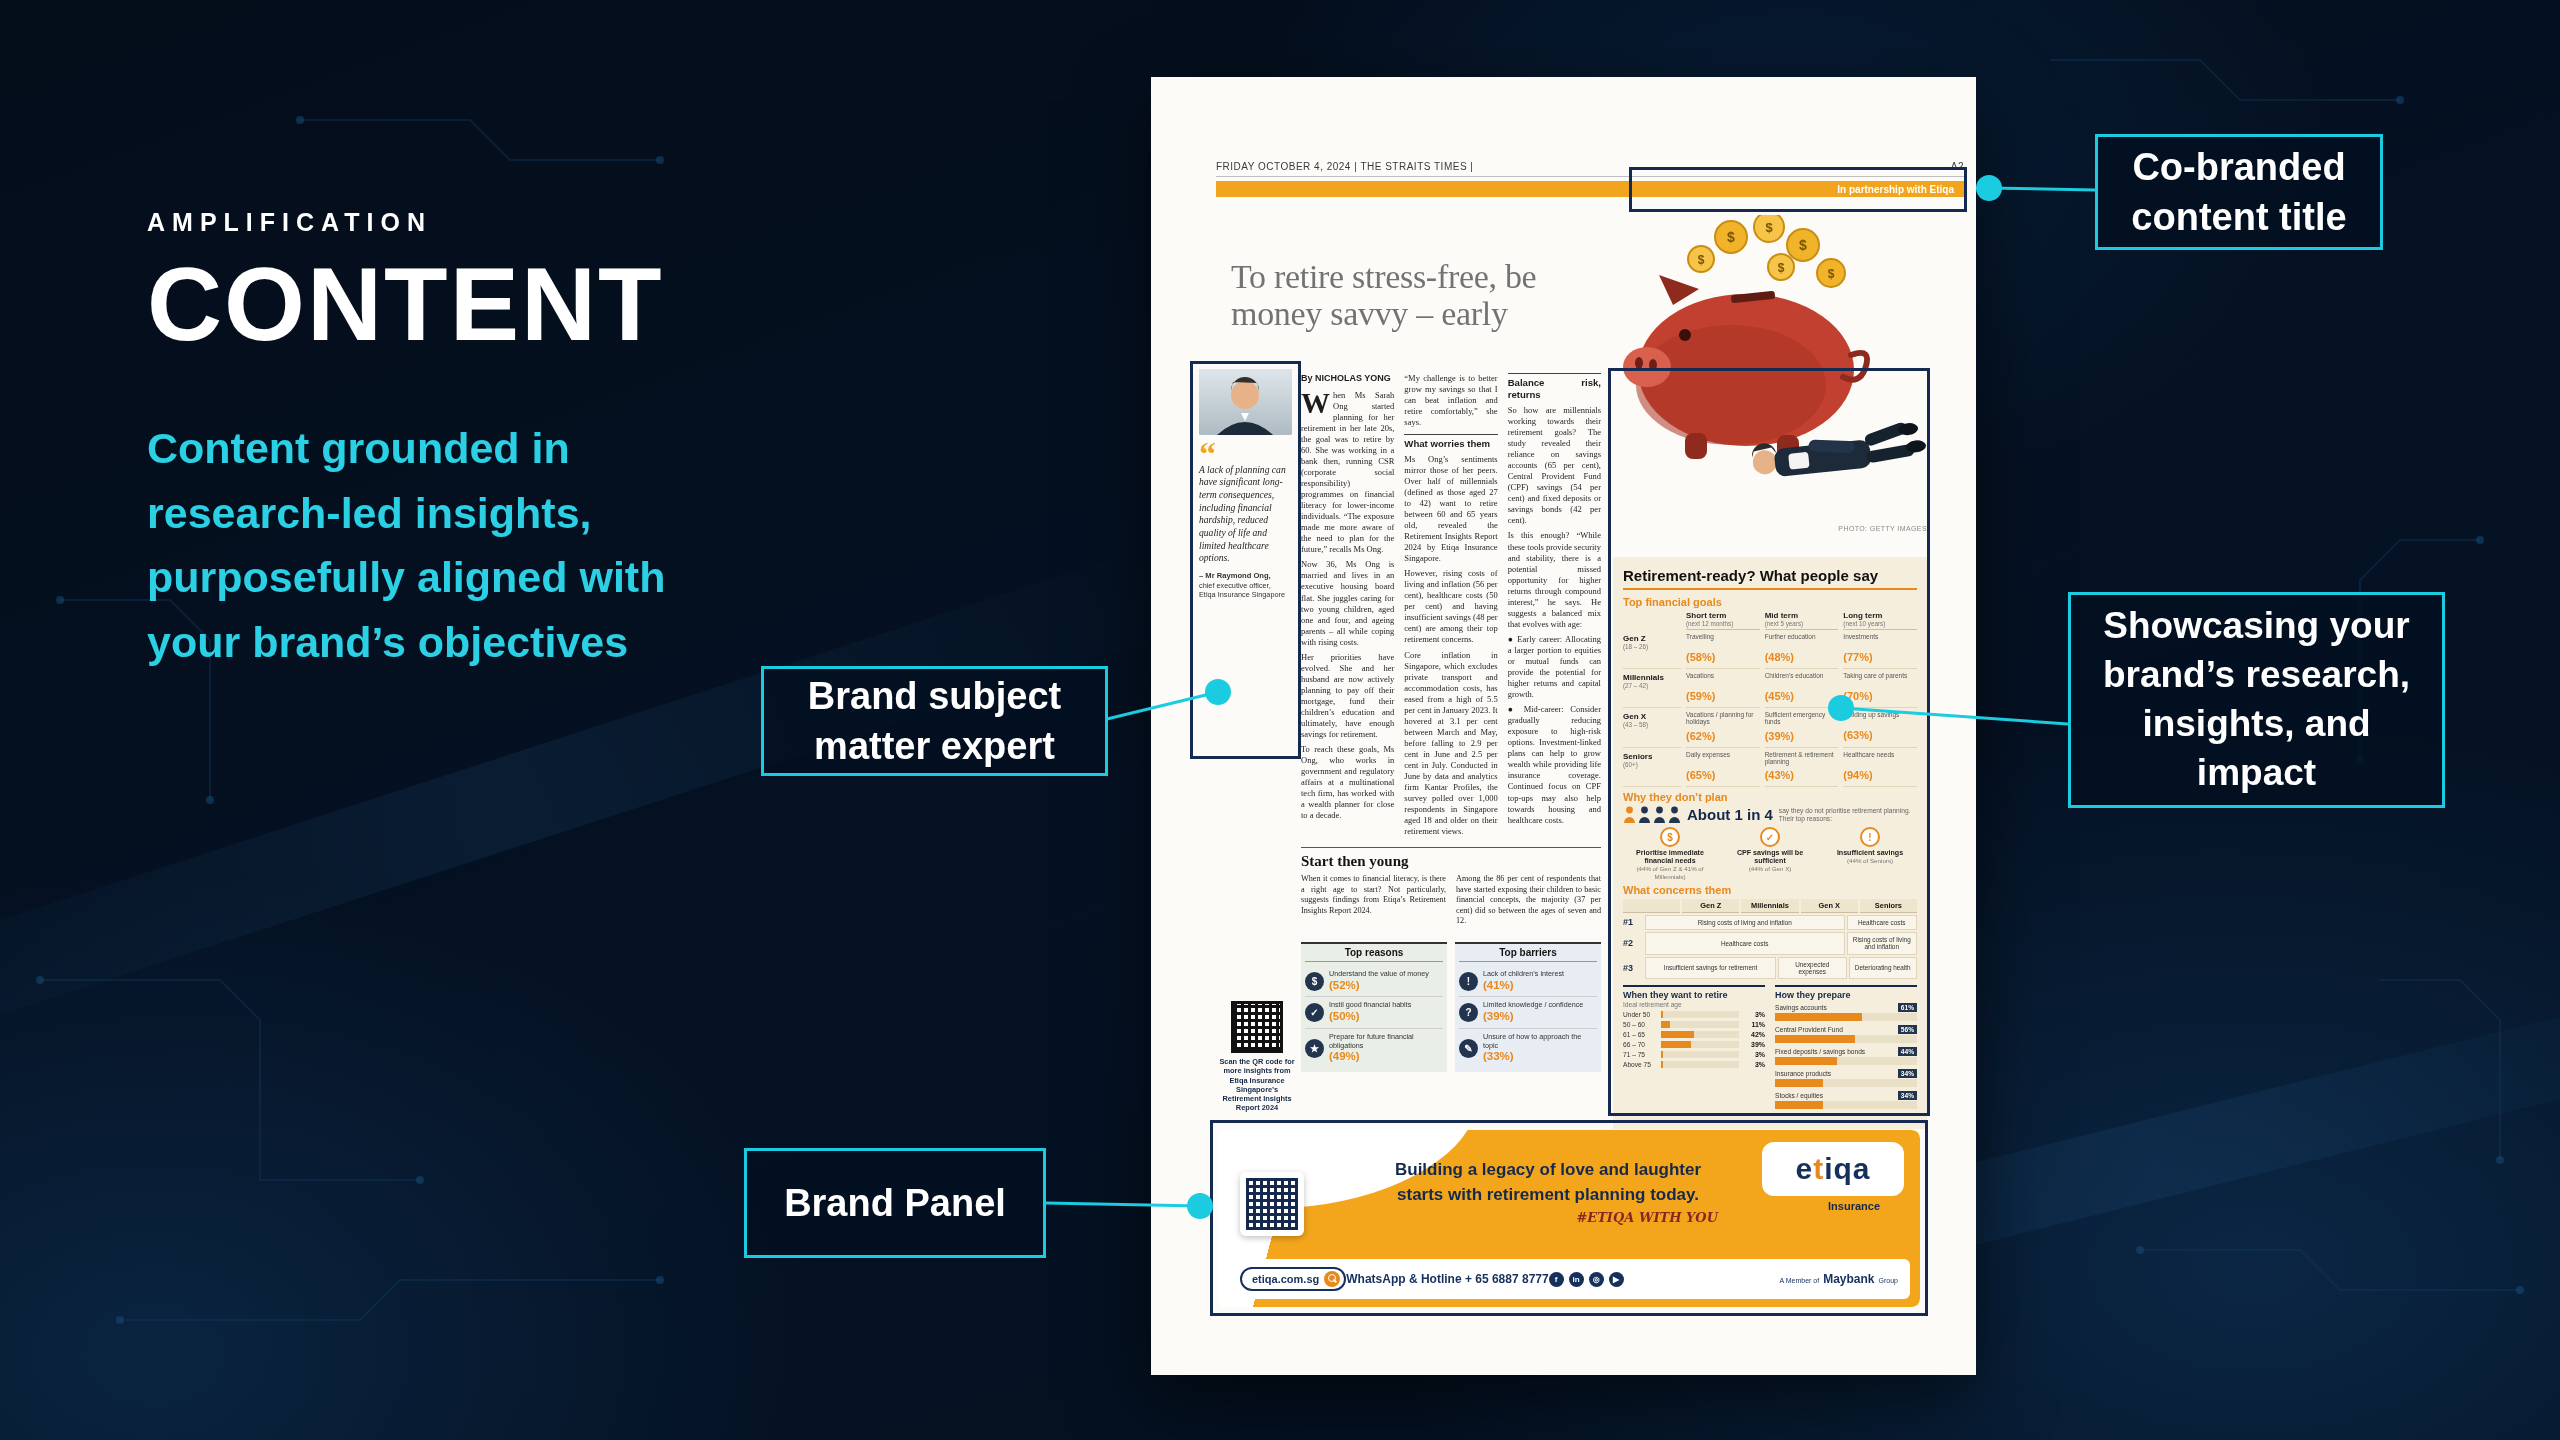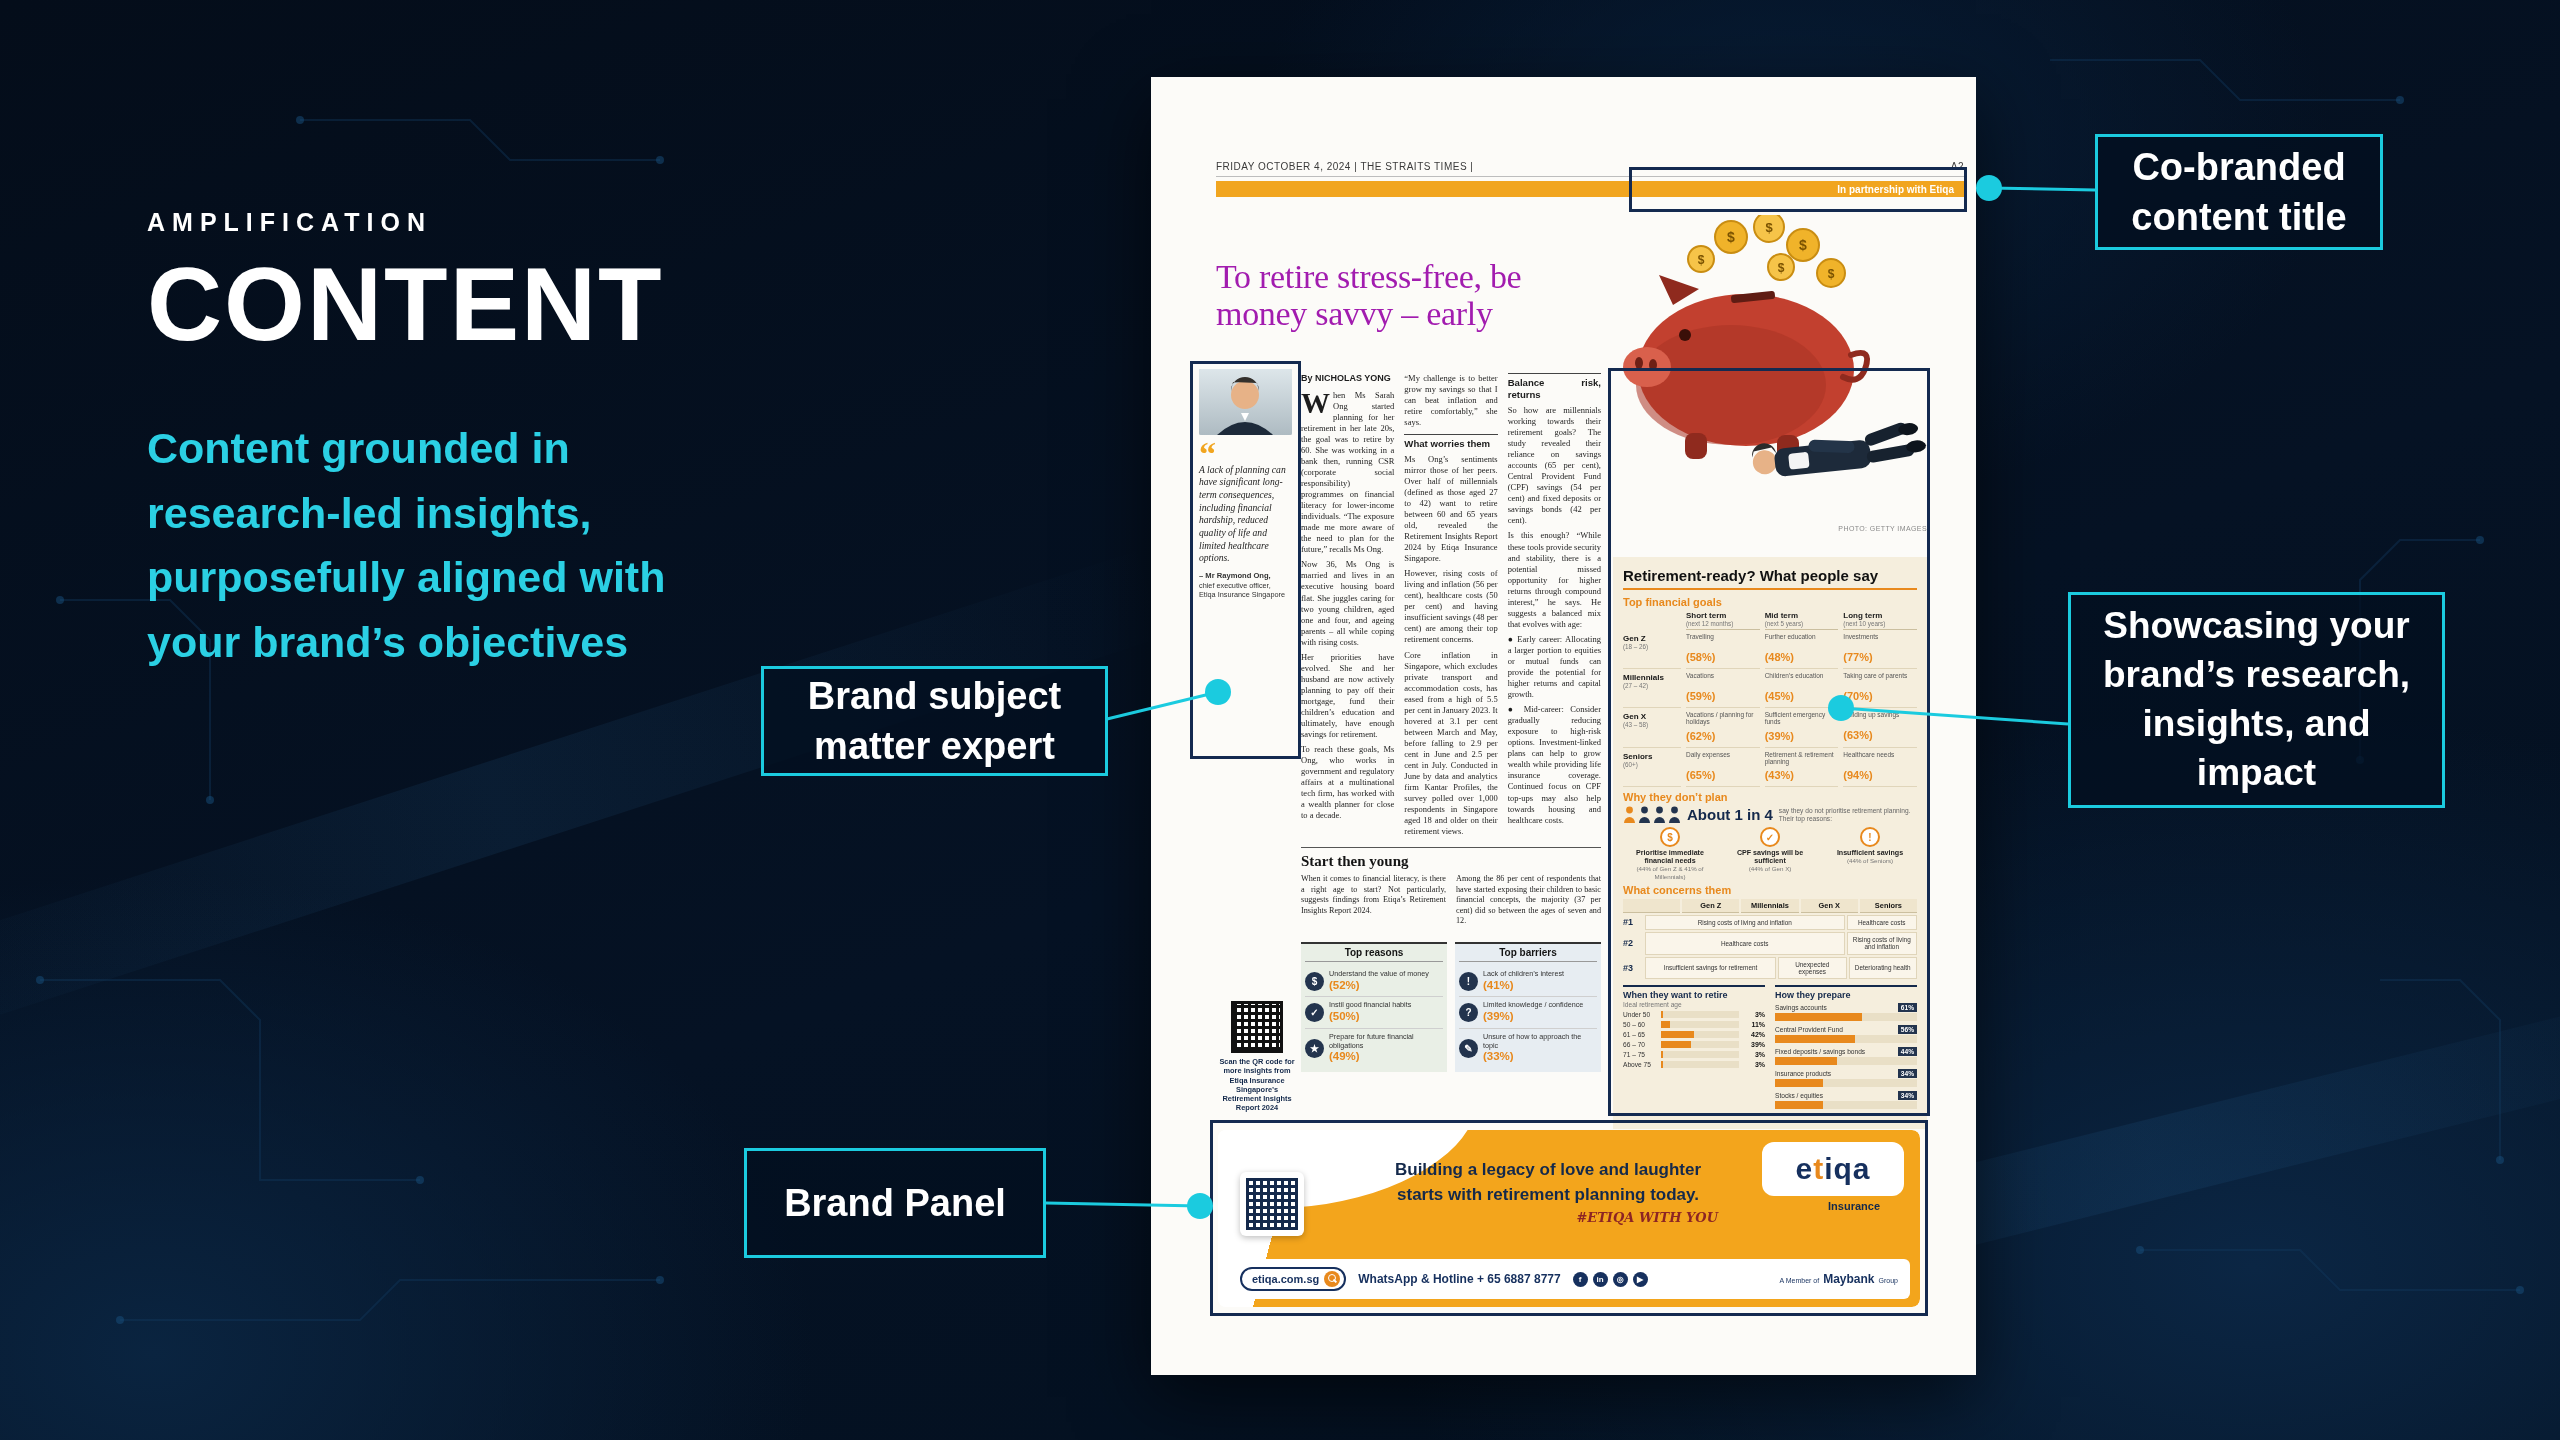--- a/index.html
+++ b/index.html
@@ -16,22 +16,22 @@
   #streak2{left:1500px;top:1120px;width:1300px;height:80px;transform:rotate(-14deg)}
   .circuit{position:absolute;inset:0;z-index:0;pointer-events:none}
   .paper{position:absolute;left:1151px;top:77px;width:825px;height:1298px;background:#fcfbf8;z-index:2;
     box-shadow:0 22px 70px rgba(0,0,0,.6);color:#141414}
   
   .masthead{position:absolute;left:65px;top:84px;width:748px;display:flex;justify-content:space-between;
     font-size:10px;color:#3a3a3a;border-bottom:1px solid #bdbdbd;padding-bottom:4px;letter-spacing:.5px}
   .orange-bar{position:absolute;left:65px;top:104px;width:748px;height:16px;background:#f1a51f;display:flex;align-items:center;justify-content:flex-end}
   .partner{font-size:10px;font-weight:700;color:#fff;padding-right:10px}
   .standfirst{position:absolute;left:65px;top:136px;width:372px;font-family:"Liberation Serif",serif;font-size:13.5px;line-height:1.35;color:#222}
-  .headline{position:absolute;left:65px;top:182px;width:348px;font-family:"Liberation Serif",serif;font-weight:400;
-    font-size:34px;line-height:1.08;color:#a21caf;letter-spacing:-.3px}
+  .headline{position:absolute;left:80px;top:182px;width:348px;font-family:"Liberation Serif",serif;font-weight:400;
+    font-size:34px;line-height:1.08;color:#737373;letter-spacing:-.3px}
   .photo-credit{position:absolute;left:560px;top:448px;width:216px;text-align:right;font-size:7px;color:#8a8a8a;letter-spacing:.4px}
   
   .illus{position:absolute;left:430px;top:138px;width:346px;height:308px}
   
   .expert{position:absolute;left:42px;top:287px;width:105px;height:392px;padding:5px 6px}
   .expert .photo{width:93px;height:66px;border-radius:2px;overflow:hidden;background:#cfd8dd}
   .qmark{font-family:"Liberation Serif",serif;font-size:34px;line-height:.9;color:#f1a51f;font-weight:700;margin-top:4px}
   .equote{font-family:"Liberation Serif",serif;font-style:italic;font-size:9.6px;line-height:1.32;color:#222;margin-top:-6px}
   .eattr{margin-top:6px;font-size:7.3px;line-height:1.3;color:#333}
   .eattr b{display:block;font-size:7.6px}
@@ -112,21 +112,21 @@
   .bp-orange::before{content:"";position:absolute;left:-70px;top:-95px;width:330px;height:170px;background:#fff;border-radius:50%;transform:rotate(-9deg)}
   .bp-qr{position:absolute;left:22px;top:42px;width:64px;height:64px;background:#fff;border-radius:6px;padding:6px;box-shadow:0 2px 6px rgba(0,0,0,.25)}
   .bp-qr .qr2{width:100%;height:100%;background-image:repeating-linear-gradient(0deg,#14294b 0 3px,transparent 3px 7px),repeating-linear-gradient(90deg,#14294b 0 3px,transparent 3px 7px)}
   .bp-copy{position:absolute;left:120px;top:28px;width:420px;text-align:center}
   .bp-copy .l1,.bp-copy .l2{font-size:17px;font-weight:800;color:#14294b;line-height:1.45}
   .bp-tag{margin-top:3px;padding-right:40px;text-align:right;font-family:"DejaVu Serif",serif;font-style:italic;font-weight:700;font-size:13px;color:#8c2424}
   .bp-logo{position:absolute;right:16px;top:12px;width:142px;height:54px;background:#fff;border-radius:12px;display:flex;align-items:center;justify-content:center}
   .bp-logo span{font-size:30px;font-weight:800;letter-spacing:1px;color:#16305e}
   .bp-logo span i{font-style:normal;color:#e8891d}
   .bp-ins{position:absolute;right:40px;top:70px;font-size:11px;font-weight:700;color:#14294b}
-  .bp-strip{position:absolute;left:10px;right:10px;bottom:8px;height:40px;background:#fff;border-radius:6px;display:flex;align-items:center;gap:12px;padding:0 12px}
+  .bp-strip{position:absolute;left:10px;right:10px;bottom:8px;height:40px;background:#fff;border-radius:6px;display:flex;align-items:center;padding:0 12px}
   .bp-site{display:flex;align-items:center;gap:5px;border:2px solid #16305e;border-radius:14px;padding:2px 4px 2px 10px;font-size:11px;font-weight:800;color:#16305e}
   .bp-mag{width:16px;height:16px;border-radius:50%;background:#e8891d;position:relative}
   .bp-mag::before{content:"";position:absolute;left:4px;top:3px;width:6px;height:6px;border:1.6px solid #fff;border-radius:50%}
   .bp-mag::after{content:"";position:absolute;left:9px;top:9px;width:4px;height:1.8px;background:#fff;transform:rotate(45deg)}
   .bp-hot{font-size:12px;font-weight:800;color:#16305e}
   .socials{display:flex;gap:5px}
   .soc{width:15px;height:15px;border-radius:50%;background:#16305e;color:#fff;font-size:8px;font-weight:700;display:flex;align-items:center;justify-content:center}
   .bp-member{margin-left:auto;display:flex;align-items:baseline;gap:4px;color:#16305e}
   .bp-member .t{font-size:7px}
   .bp-member .mb{font-size:12px;font-weight:800}

